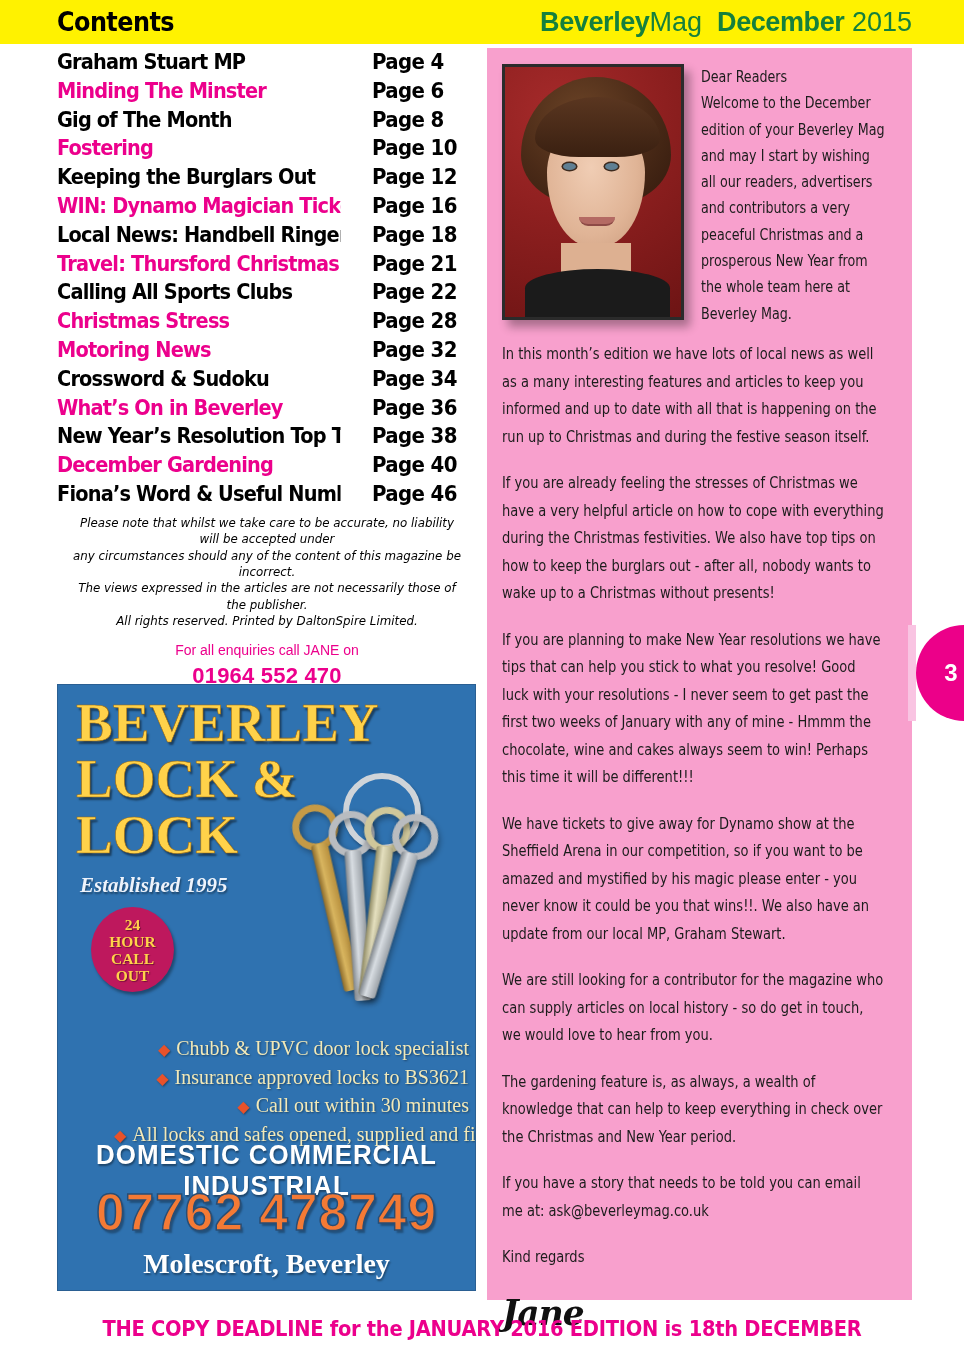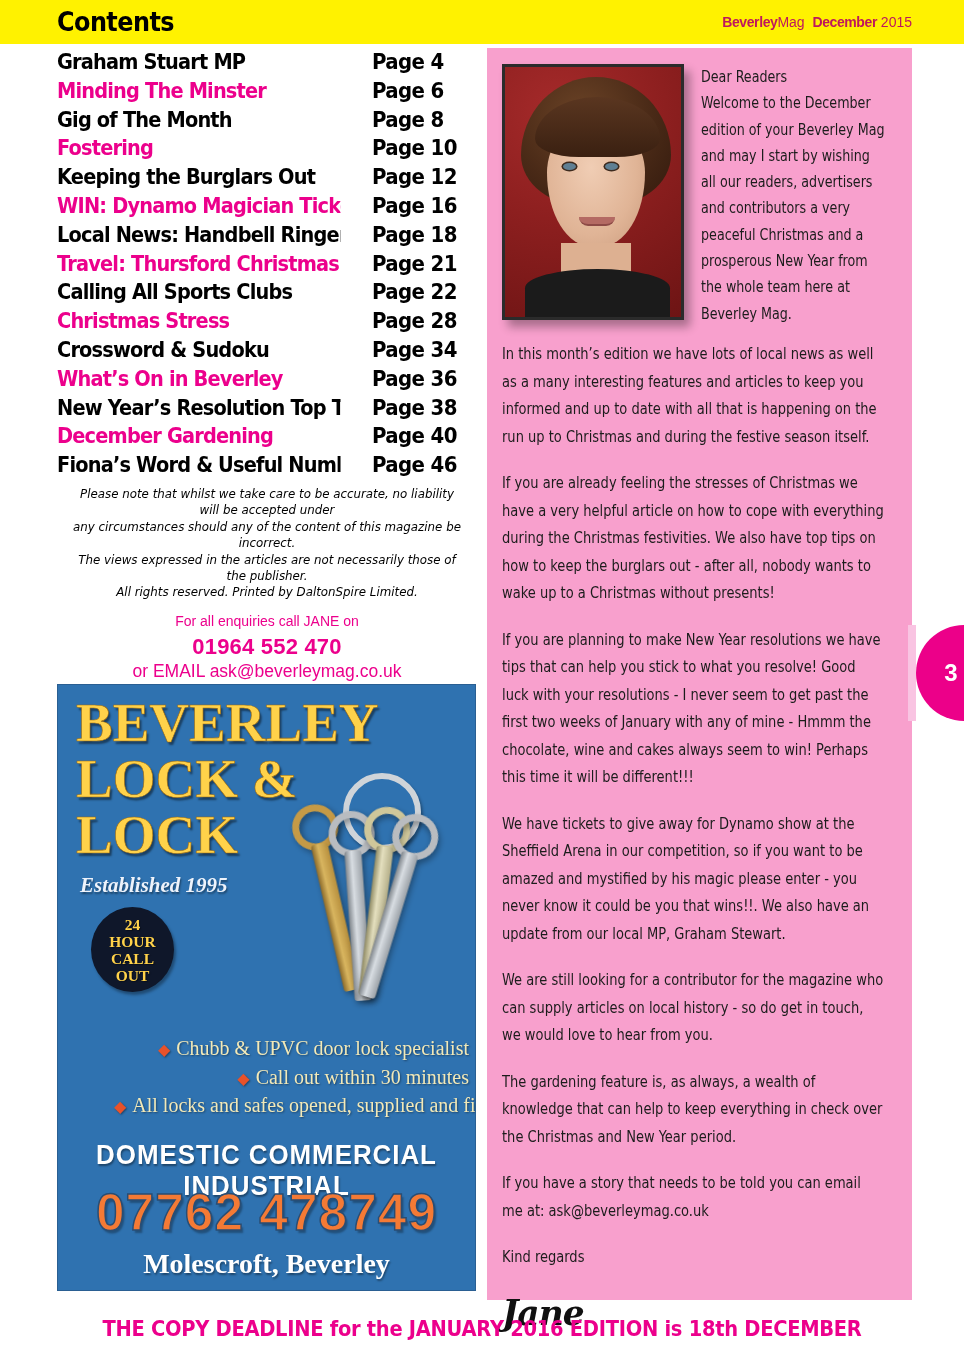--- a/index.html
+++ b/index.html
@@ -29,23 +29,23 @@
     font-size: 26px;
     font-weight: bold;
     letter-spacing: -0.6px;
     color: #000;
     font-family: "DejaVu Sans", sans-serif;
     transform: scaleX(0.92);
     transform-origin: left center;
   }
   .masthead {
     margin-right: 52px;
-    font-size: 14px;
+    font-size: 27px;
     white-space: nowrap;
-    color: #be185d;
+    color: #15803d;
     font-family: "Liberation Sans", sans-serif;
   }
   .masthead .mh-bold { font-weight: bold; letter-spacing: -0.4px; }
   .masthead .mh-light { font-weight: normal; letter-spacing: 0px; }
 
   
   .left-col {
     position: absolute;
     left: 57px; top: 48px;
     width: 420px;
@@ -129,21 +129,21 @@
     position: absolute; left: 22px; top: 188px;
     font-family: "Liberation Serif", serif;
     font-style: italic; font-weight: bold;
     color: #eef3fb; font-size: 21px;
     text-shadow: 1px 2px 2px rgba(0,0,0,0.4);
   }
   .ad-badge {
     position: absolute; left: 33px; top: 222px;
     width: 83px; height: 85px;
     border-radius: 50%;
-    background: #0f172a;
+    background: #be185d;
     box-shadow: 2px 3px 3px rgba(0,0,0,0.35);
     display: flex; flex-direction: column;
     align-items: center; justify-content: center;
     font-family: "Liberation Serif", serif;
     font-weight: bold; color: #ffd24a;
     font-size: 15.5px; line-height: 17px;
     text-shadow: 1px 1px 1px rgba(0,0,0,0.4);
   }
   
   .ad-keys {
@@ -402,20 +402,24 @@
       </div>
       <div class="toc-row">
         <div class="toc-title c-black">Calling All Sports Clubs</div>
         <div class="toc-page">Page 22</div>
       </div>
       <div class="toc-row">
         <div class="toc-title c-pink">Christmas Stress</div>
         <div class="toc-page">Page 28</div>
       </div>
       <div class="toc-row">
+        <div class="toc-title c-pink">Motoring News</div>
+        <div class="toc-page">Page 32</div>
+      </div>
+      <div class="toc-row">
         <div class="toc-title c-black">Crossword &amp; Sudoku</div>
         <div class="toc-page">Page 34</div>
       </div>
       <div class="toc-row">
         <div class="toc-title c-pink">What’s On in Beverley</div>
         <div class="toc-page">Page 36</div>
       </div>
       <div class="toc-row">
         <div class="toc-title c-black">New Year’s Resolution Top Tips</div>
         <div class="toc-page">Page 38</div>
@@ -476,20 +480,21 @@
           <div class="blade"></div>
       </div>
       <div class="key key-silver" style="left:160px; top:48px; transform:rotate(17deg);">
         <div class="bow"></div>
           <div class="blade"></div>
       </div>
     </div>
 
     <ul class="ad-bullets" id="ad-bullets">
         <li><span class="dia">◆</span><span>Chubb &amp; UPVC door lock specialist</span></li>
+        <li><span class="dia">◆</span><span>Insurance approved locks to BS3621</span></li>
         <li><span class="dia">◆</span><span>Call out within 30 minutes</span></li>
         <li><span class="dia">◆</span><span>All locks and safes opened, supplied and fitted</span></li>
       </ul>
 
     <div class="ad-sectors">DOMESTIC  COMMERCIAL  INDUSTRIAL</div>
     <div class="ad-phone">07762 478749</div>
     <div class="ad-locality">Molescroft, Beverley</div>
   </div>
 </div>
 

